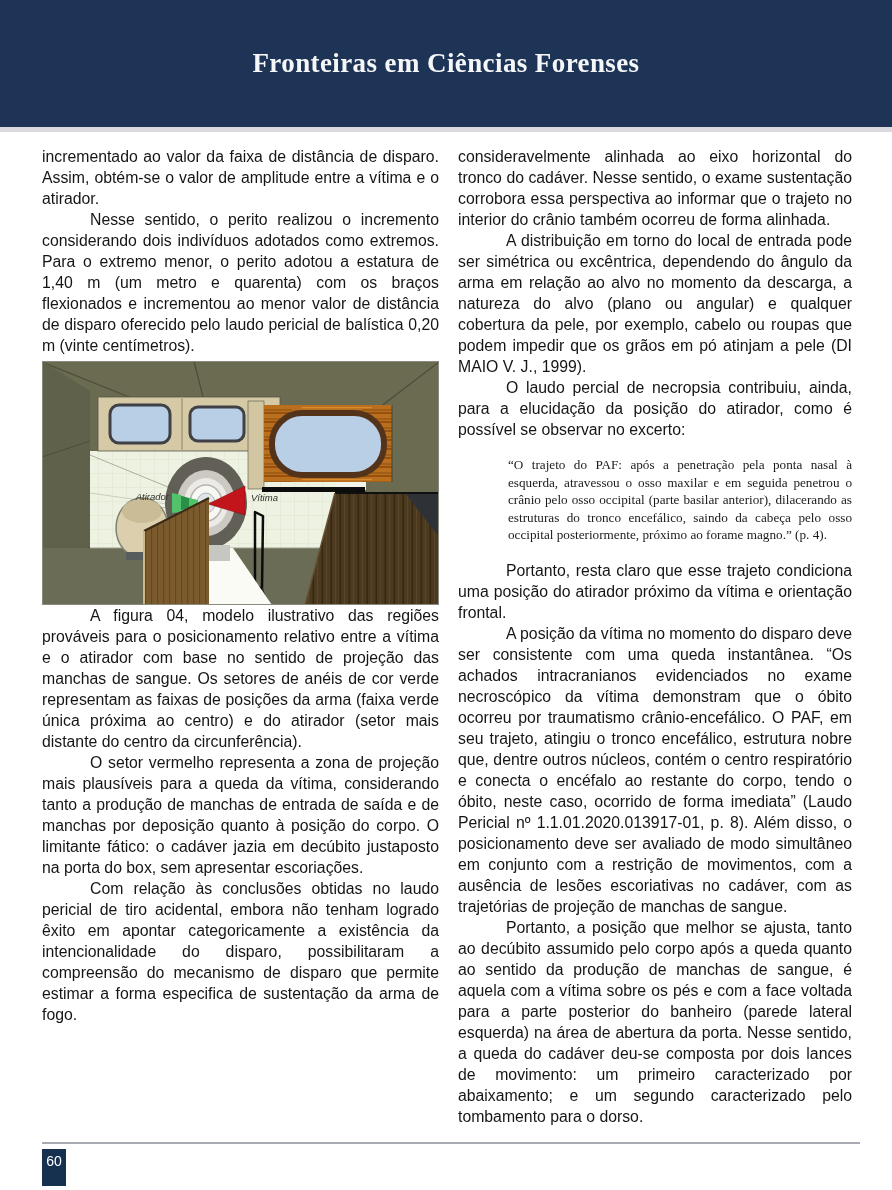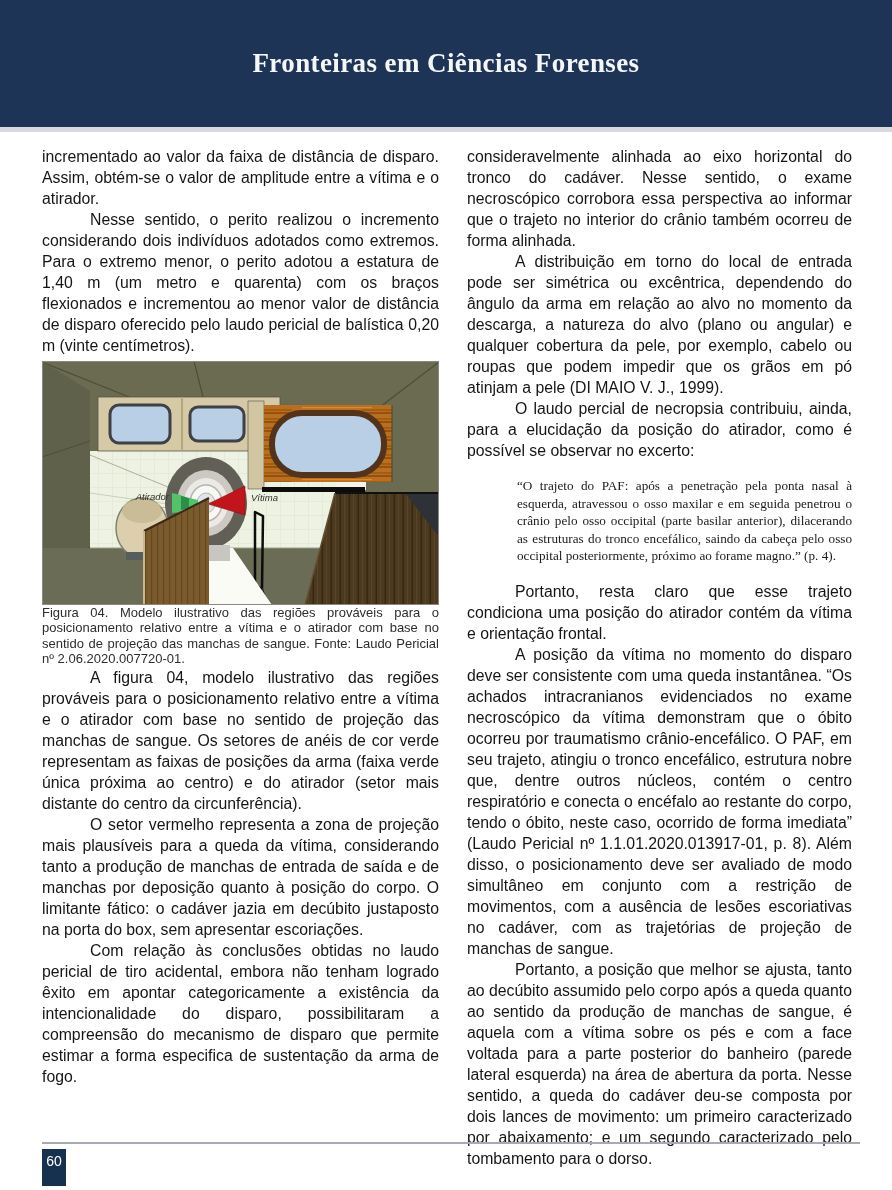--- a/index.html
+++ b/index.html
@@ -13,21 +13,21 @@
     height:127px; background:#1e3456;
     display:flex; align-items:center; justify-content:center;
   }
   .banner-title {
     font-family:"Liberation Serif", serif; font-weight:700;
     font-size:27px; color:#f5f6f8; letter-spacing:0.4px;
   }
   .banner-strip { height:5px; background:#d9dade; }
   
   .content {
-    display:flex; gap:28px; padding:14px 40px 0 42px;
+    display:flex; gap:19px; padding:14px 40px 0 42px;
     color:#151515; text-align:justify;
   }
   .col { width:398px; font-size:15.8px; line-height:21px; }
   .col p { margin:0; }
   .col p.ind { text-indent:48px; }
   
   .figure-block { width:397px; margin:5px 0 0 0;font-style:italic; }
   .figure-block svg { display:block; }
   .figure-caption {
     margin:7px 0 6px 0; font-size:13px; line-height:15.4px;
@@ -162,33 +162,32 @@
             <line x1="102" y1="170" x2="102" y2="244" stroke="#c8b88c" stroke-width="2"></line>
           </g>
 
           <text x="127" y="139" text-anchor="end" font-size="9.5" fill="#2f2f2a">Atirador</text>
           <text x="209" y="140" font-size="9.5" fill="#2f2f2a">Vítima</text>
 
           <rect x="0.5" y="0.5" width="396" height="243" fill="none" stroke="#8a8a80" stroke-width="1"></rect>
         </svg>
       </div>
 
-      <p class="figure-caption">Figura 04. Modelo ilustrativo das regiões prováveis para o posicionamento relativo entre a vítima e o atirador com base no sentido de projeção das manchas de sangue. Fonte: Laudo Pericial nº 2.06.2020.007720-01.</p>
 
       <p class="ind">A figura 04, modelo ilustrativo das regiões prováveis para o posicionamento relativo entre a vítima e o atirador com base no sentido de projeção das manchas de sangue. Os setores de anéis de cor verde representam as faixas de posições da arma (faixa verde única próxima ao centro) e do atirador (setor mais distante do centro da circunferência).</p>
       <p class="ind">O setor vermelho representa a zona de projeção mais plausíveis para a queda da vítima, considerando tanto a produção de manchas de entrada de saída e de manchas por deposição quanto à posição do corpo. O limitante fático: o cadáver jazia em decúbito justaposto na porta do box, sem apresentar escoriações.</p>
       <p class="ind">Com relação às conclusões obtidas no laudo pericial de tiro acidental, embora não tenham logrado êxito em apontar categoricamente a existência da intencionalidade do disparo, possibilitaram a compreensão do mecanismo de disparo que permite estimar a forma especifica de sustentação da arma de fogo.</p>
     </div>
 
     <div class="col">
-      <p>consideravelmente alinhada ao eixo horizontal do tronco do cadáver. Nesse sentido, o exame necroscópico corrobora essa perspectiva ao informar que o trajeto no interior do crânio também ocorreu de forma alinhada.</p>
+      <p>consideravelmente alinhada ao eixo horizontal do tronco do cadáver. Nesse sentido, o exame sustentação corrobora essa perspectiva ao informar que o trajeto no interior do crânio também ocorreu de forma alinhada.</p>
       <p class="ind">A distribuição em torno do local de entrada pode ser simétrica ou excêntrica, dependendo do ângulo da arma em relação ao alvo no momento da descarga, a natureza do alvo (plano ou angular) e qualquer cobertura da pele, por exemplo, cabelo ou roupas que podem impedir que os grãos em pó atinjam a pele (DI MAIO V. J., 1999).</p>
       <p class="ind">O laudo percial de necropsia contribuiu, ainda, para a elucidação da posição do atirador, como é possível se observar no excerto:</p>
       <div class="quote">“O trajeto do PAF: após a penetração pela ponta nasal à esquerda, atravessou o osso maxilar e em seguida penetrou o crânio pelo osso occipital (parte basilar anterior), dilacerando as estruturas do tronco encefálico, saindo da cabeça pelo osso occipital posteriormente, próximo ao forame magno.” (p. 4).</div>
-      <p class="ind">Portanto, resta claro que esse trajeto condiciona uma posição do atirador contém da vítima e orientação frontal.</p>
+      <p class="ind">Portanto, resta claro que esse trajeto condiciona uma posição do atirador próximo da vítima e orientação frontal.</p>
       <p class="ind">A posição da vítima no momento do disparo deve ser consistente com uma queda instantânea. “Os achados intracranianos evidenciados no exame necroscópico da vítima demonstram que o óbito ocorreu por traumatismo crânio-encefálico. O PAF, em seu trajeto, atingiu o tronco encefálico, estrutura nobre que, dentre outros núcleos, contém o centro respiratório e conecta o encéfalo ao restante do corpo, tendo o óbito, neste caso, ocorrido de forma imediata” (Laudo Pericial nº 1.1.01.2020.013917-01, p. 8). Além disso, o posicionamento deve ser avaliado de modo simultâneo em conjunto com a restrição de movimentos, com a ausência de lesões escoriativas no cadáver, com as trajetórias de projeção de manchas de sangue.</p>
       <p class="ind">Portanto, a posição que melhor se ajusta, tanto ao decúbito assumido pelo corpo após a queda quanto ao sentido da produção de manchas de sangue, é aquela com a vítima sobre os pés e com a face voltada para a parte posterior do banheiro (parede lateral esquerda) na área de abertura da porta. Nesse sentido, a queda do cadáver deu-se composta por dois lances de movimento: um primeiro caracterizado por abaixamento; e um segundo caracterizado pelo tombamento para o dorso.</p>
     </div>
   </div>
 
   <div class="footer">
     <div class="footer-rule"></div>
     <div class="footer-row">
       <div class="page-number-box">60</div>
       <div class="citation">LIMA, T. J. R. (2021) https://doi.org/10.29327/266815.1.47-1</div>

